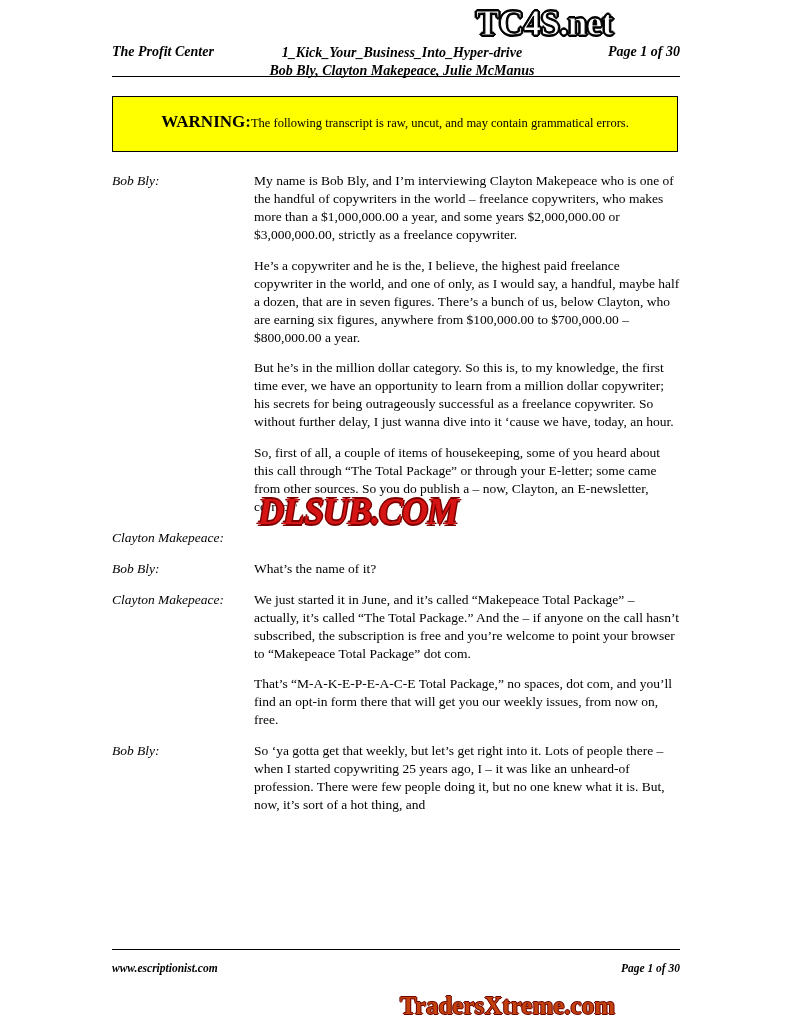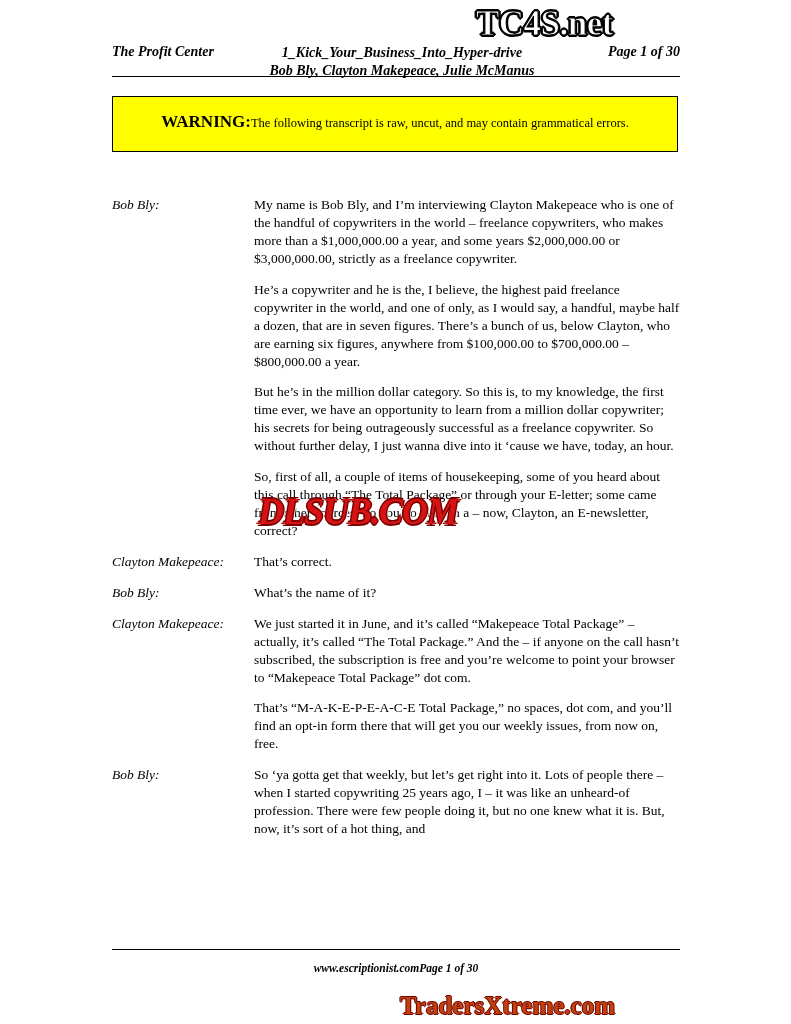--- a/index.html
+++ b/index.html
@@ -122,21 +122,20 @@
     font-weight: normal;
     line-height: 1.1;
   }
 
   
   .transcript {
     position: absolute;
     left: 112px;
     top: 172px;
     width: 568px;
-    margin-top: 24px;
   }
   .turn {
     display: flex;
     align-items: flex-start;
     margin-bottom: 13px;
   }
   .speaker {
     width: 142px;
     flex: 0 0 142px;
     font-style: italic;
@@ -159,21 +158,21 @@
     top: 949px;
     width: 568px;
     border-top: 1px solid #000000;
   }
   .footer {
     position: absolute;
     left: 112px;
     top: 962px;
     width: 568px;
     display: flex;
-    justify-content: center;
+    justify-content: space-between;
     font-size: 11.5px;
     font-weight: bold;
     font-style: italic;
   }
 </style>
 </head>
 <body>
 
 <div class="page">
 
@@ -201,23 +200,20 @@
       <div class="speech">
         <p class="para">My name is Bob Bly, and I’m interviewing Clayton Makepeace who is one of the handful of copywriters in the world – freelance copywriters, who makes more than a $1,000,000.00 a year, and some years $2,000,000.00 or $3,000,000.00, strictly as a freelance copywriter.</p>
         <p class="para">He’s a copywriter and he is the, I believe, the highest paid freelance copywriter in the world, and one of only, as I would say, a handful, maybe half a dozen, that are in seven figures.  There’s a bunch of us, below Clayton, who are earning six figures, anywhere from $100,000.00 to $700,000.00 – $800,000.00 a year.</p>
         <p class="para">But he’s in the million dollar category.  So this is, to my knowledge, the first time ever, we have an opportunity to learn from a million dollar copywriter; his secrets for being outrageously successful as a freelance copywriter.  So without further delay, I just wanna dive into it ‘cause we have, today, an hour.</p>
         <p class="para">So, first of all, a couple of items of housekeeping, some of you heard about this call through “The Total Package” or through your E-letter; some came from other sources.  So you do publish a – now, Clayton, an E-newsletter, correct?</p>
       </div>
     </div>
 
     <div class="turn">
       <div class="speaker">Clayton Makepeace:</div>
-      <div class="speech">
-        <p class="para">That’s correct.</p>
-      </div>
     </div>
 
     <div class="turn">
       <div class="speaker">Bob Bly:</div>
       <div class="speech">
         <p class="para">What’s the name of it?</p>
       </div>
     </div>
 
     <div class="turn">

